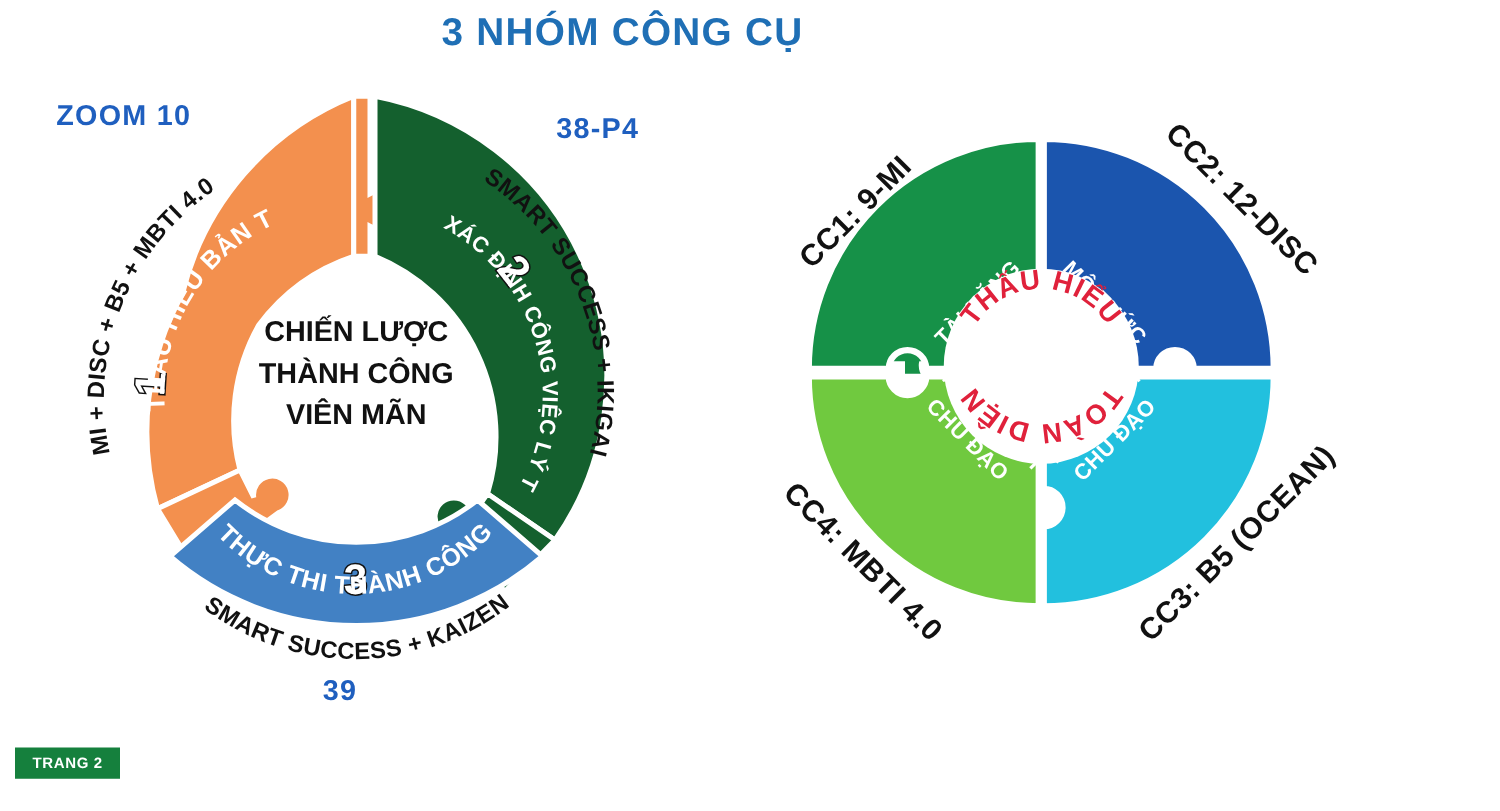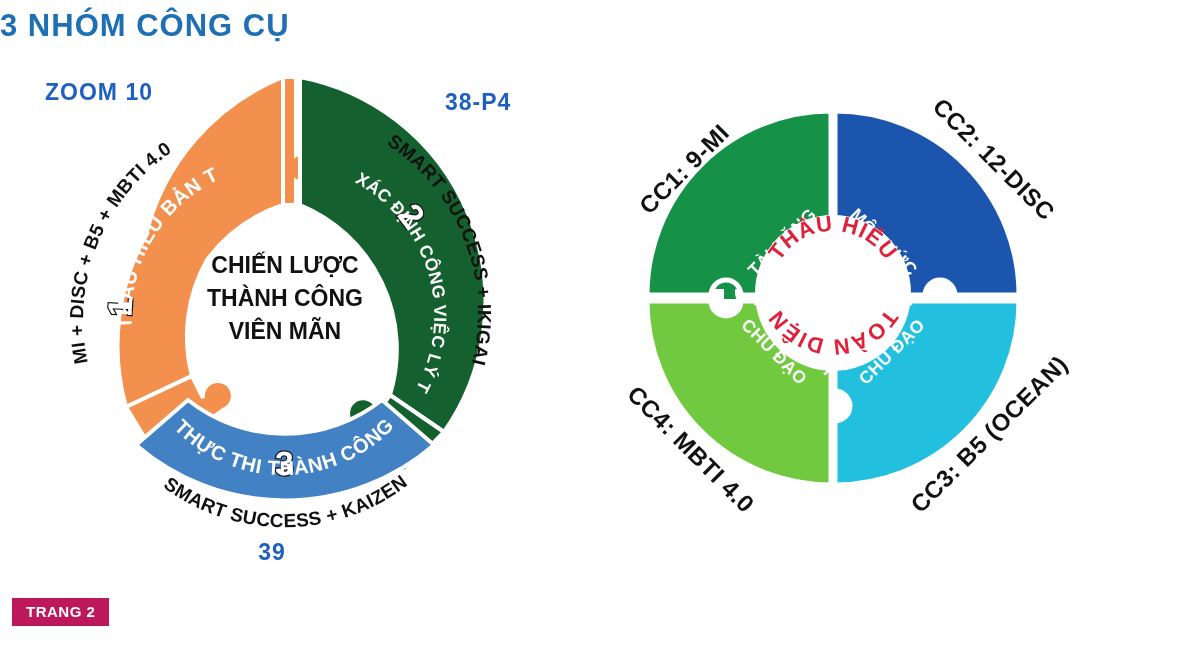--- a/index.html
+++ b/index.html
@@ -1,31 +1,31 @@
 <!DOCTYPE html>
 <html><head>
 <meta charset="utf-8">
 <style>
   html,body{margin:0;padding:0;background:#ffffff;}
   body{
     width:1200px;height:649px;position:relative;overflow:hidden;
     font-family:"Liberation Sans","DejaVu Sans",sans-serif;
   }
   #page-title{
-    position:absolute;left:0;top:8px;width:996px;text-align:left;
+    position:absolute;left:0;top:8px;width:996px;text-align:center;
     font-size:31px;font-weight:bold;color:#1F6FB5;letter-spacing:1px;
     font-family:"Liberation Sans",sans-serif;
   }
   .diagram{position:absolute;}
   #left-diagram{left:0px;top:55px;width:600px;height:540px;}
   #right-diagram{left:580px;top:55px;width:620px;height:560px;}
   #trang-badge{
     position:absolute;left:12px;top:598px;
-    background:#be185d;color:#ffffff;
-    font-size:15px;font-weight:bold;letter-spacing:.5px;
+    background:#15803d;color:#ffffff;
+    font-size:12px;font-weight:bold;letter-spacing:.5px;
     padding:5px 14px 6px 14px;
   }
   svg{display:block;overflow:visible;}
   .seg-num{font-weight:bold;fill:#ffffff;stroke:#111111;stroke-width:2.4px;
            paint-order:stroke fill;font-size:34px;}
   .seg-label{font-weight:bold;fill:#ffffff;font-size:20px;letter-spacing:.6px;}
   .seg-label-sm{font-weight:bold;fill:#ffffff;font-size:17.5px;letter-spacing:.4px;}
   .outer-label{font-weight:bold;fill:#111111;font-size:19px;letter-spacing:.3px;}
   .outer-label-r{font-weight:bold;fill:#111111;font-size:24px;letter-spacing:.5px;}
   .center-black{font-weight:bold;fill:#111111;font-size:23px;}

